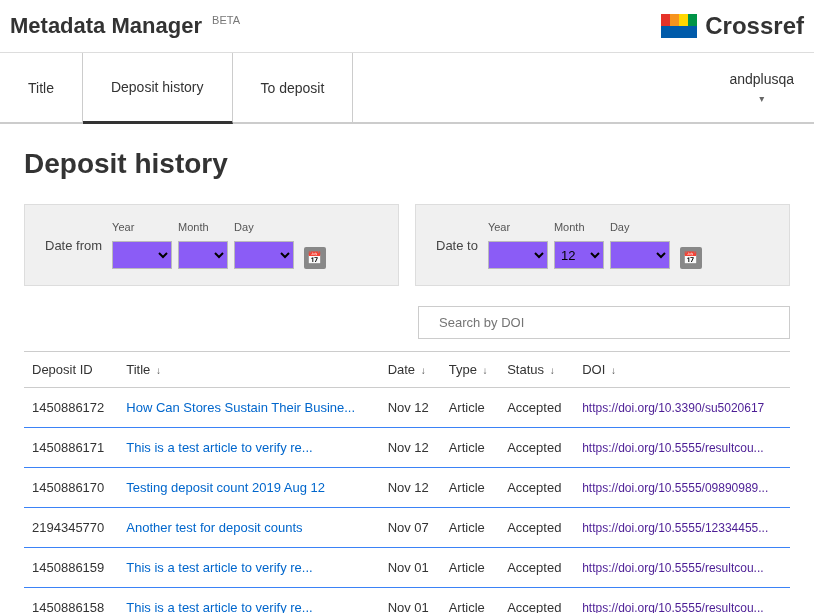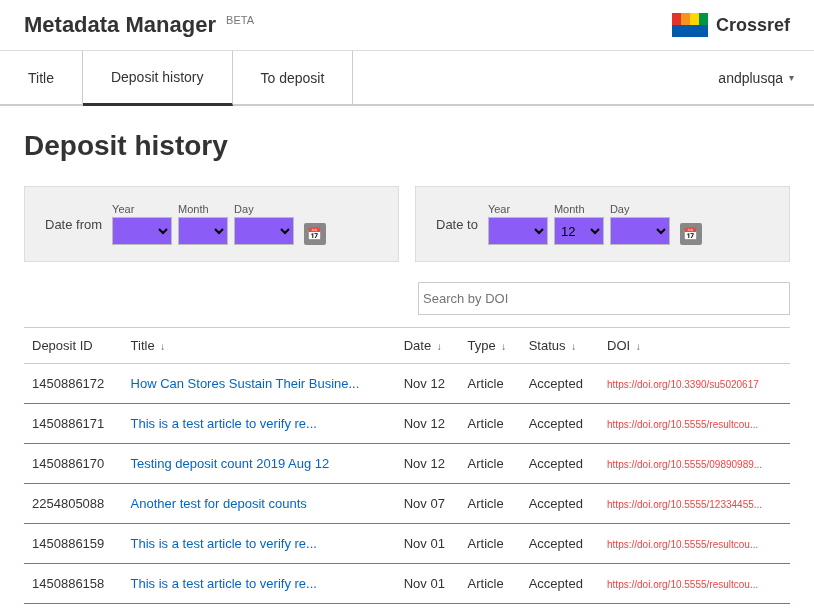--- a/index.html
+++ b/index.html
@@ -3,36 +3,36 @@
   <meta charset="utf-8">
   <style>
     * { box-sizing: border-box; margin: 0; padding: 0; }
     body { font-family: Arial, sans-serif; font-size: 14px; color: #333; background: #fff; }
 
     
     .top-header {
       display: flex;
       justify-content: space-between;
       align-items: center;
-      padding: 12px 24px;
+      padding: 12px 10px;
       border-bottom: 1px solid #ddd;
     }
     .app-title { font-size: 22px; font-weight: bold; line-height: 1.2; }
     .app-title .beta {
       font-size: 11px;
       font-weight: normal;
       color: #777;
       vertical-align: super;
       margin-left: 4px;
     }
     .crossref-logo {
       display: flex;
       align-items: center;
       gap: 8px;
-      font-size: 18px;
+      font-size: 24px;
       font-weight: bold;
       color: #333;
     }
 
     
     .nav-bar {
       display: flex;
       align-items: stretch;
       border-bottom: 2px solid #ccc;
     }
@@ -51,20 +51,21 @@
       font-weight: normal;
     }
     .nav-spacer { flex: 1; }
     .nav-user {
       padding: 18px 20px;
       display: flex;
       align-items: center;
       gap: 6px;
       cursor: pointer;
       font-size: 14px;
+      flex-direction: column;
     }
     .nav-chevron { font-size: 10px; color: #666; }
 
     
     .page-content { padding: 24px 24px; }
     .page-title { font-size: 28px; font-weight: bold; margin-bottom: 24px; }
 
     
     .date-filters {
       display: flex;
@@ -75,21 +76,21 @@
       background: #f0f0f0;
       border: 1px solid #ddd;
       padding: 16px 20px;
       display: flex;
       align-items: center;
       gap: 10px;
       flex: 1;
     }
     .date-label { font-size: 13px; color: #444; white-space: nowrap; }
     .date-fields { display: flex; gap: 6px; align-items: flex-end; }
-    .date-field-group { display: flex; flex-direction: column; gap: 2px; }
+    .date-field-group { display: flex; flex-direction: column; gap: 8px; }
     .date-field-label { font-size: 11px; color: #555; }
     .date-select {
       appearance: auto;
       border: 1px solid #bbb;
       background: #8b5cf6;
       padding: 4px 2px;
       font-size: 13px;
       width: 60px;
       height: 28px;
     }
@@ -108,21 +109,21 @@
     }
 
     
     .search-row {
       display: flex;
       justify-content: flex-end;
       margin-bottom: 12px;
     }
     .search-input {
       width: 372px;
-      padding: 8px 4px;
+      padding: 8px 20px;
       border: 1px solid #ccc;
       font-size: 13px;
       color: #999;
       outline: none;
     }
 
     
     .deposit-table {
       width: 100%;
       border-collapse: collapse;
@@ -141,21 +142,21 @@
     }
     .deposit-table th.sortable { cursor: pointer; }
     .sort-arrow { font-size: 10px; color: #555; margin-left: 2px; }
     .deposit-table td {
       padding: 12px 8px;
       border-bottom: 1px solid #3b82f6;
       vertical-align: middle;
     }
     .deposit-id { color: #333; font-size: 13px; }
     .title-link { color: #0066cc; text-decoration: none; font-size: 13px; }
-    .doi-link { color: #ef4444; text-decoration: none; font-size: 10px; }
+    .doi-link { color: #4c1d95; text-decoration: none; font-size: 12px; }
     .status-accepted { color: #333; }
   </style>
 </head>
 <body>
 
 <header class="top-header">
   <div class="app-title">
     <span>Metadata Manager</span>
     <span class="beta">BETA</span>
   </div>
@@ -346,21 +347,21 @@
       </td>
       <td>
         <span class="status-accepted">Accepted</span>
       </td>
       <td>
         <a class="doi-link" href="#">https://doi.org/10.5555/09890989...</a>
       </td>
     </tr>
         <tr>
       <td>
-        <span class="deposit-id">2254805088</span>
+        <span class="deposit-id">2194345770</span>
       </td>
       <td>
         <a class="title-link" href="#">Another test for deposit counts</a>
       </td>
       <td>
         <span>Nov 07</span>
       </td>
       <td>
         <span>Article</span>
       </td>

